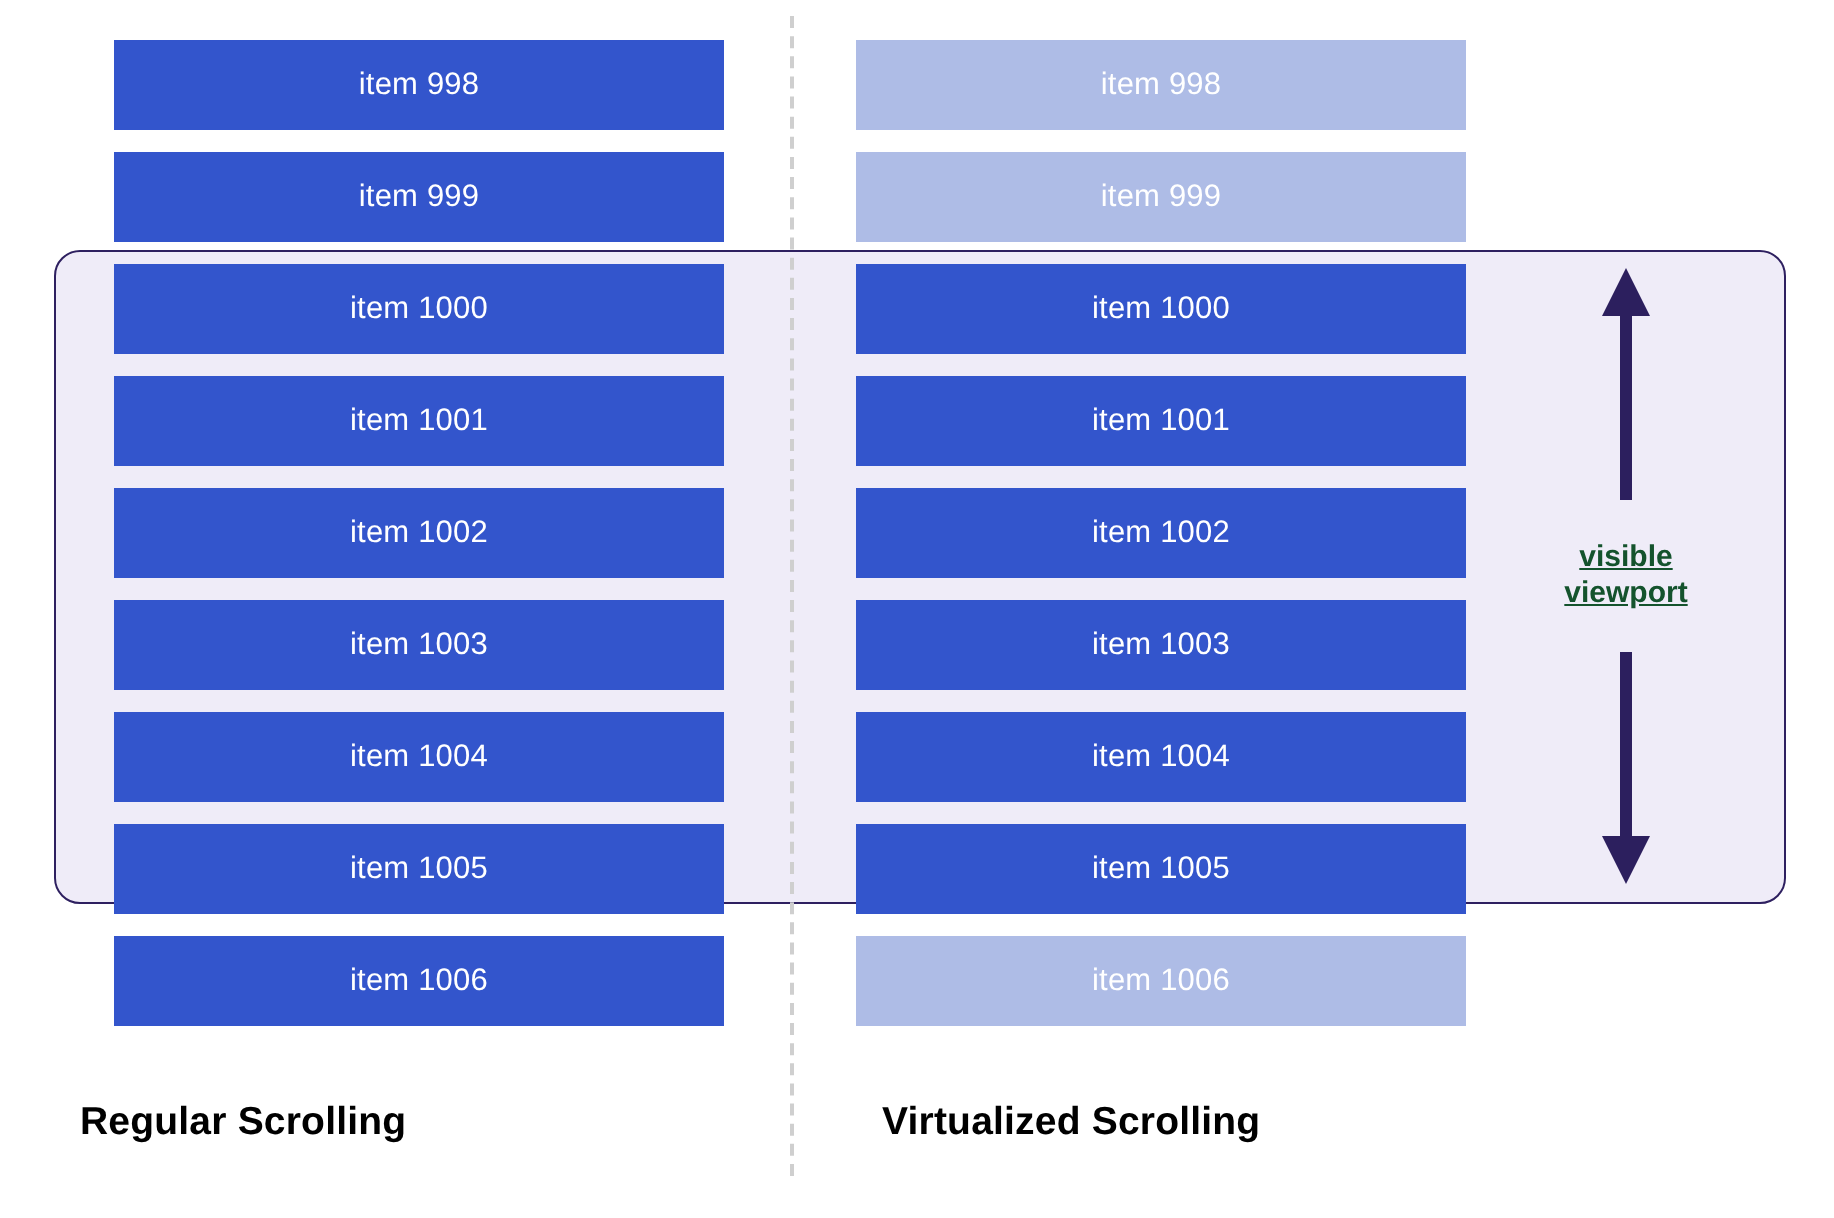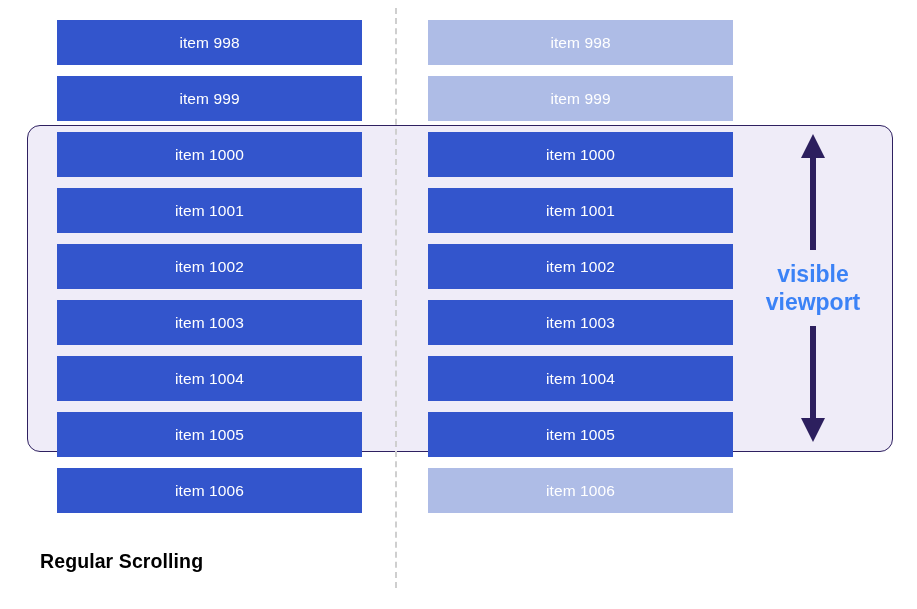--- a/index.html
+++ b/index.html
@@ -52,26 +52,27 @@
   
   .vp-annot{
     position:absolute;
     left:752px; top:132px;
     width:122px; height:312px;
     z-index:5;
     display:flex; flex-direction:column; align-items:center; justify-content:space-between;
   }
   .vp-annot svg{ display:block; }
   .vp-label{
-    color:#3b82f6;
-    font-size:23px;
+    color:#14532d;
+    font-size:15px;
     font-weight:bold;
     line-height:1.22;
     text-align:center;
     white-space:pre-line;
+    text-decoration:underline;
   }
 
   
   .caption{
     position:absolute;
     top:550px;
     width:340px;
     text-align:left;
     font-size:19.5px;
     font-weight:bold;
@@ -124,14 +125,15 @@
     <div class="vp-label">visible
 viewport</div>
     <span>
       <svg width="30" height="118" viewBox="0 0 30 118" aria-hidden="true">
         <path d="M15 116 L3 92 L12 92 L12 0 L18 0 L18 92 L27 92 Z" fill="#2c1f5e"></path>
       </svg>
     </span>
   </div>
 
   <div class="caption left">Regular Scrolling</div>
+  <div class="caption right">Virtualized Scrolling</div>
 
 </div>
 
 </body></html>

